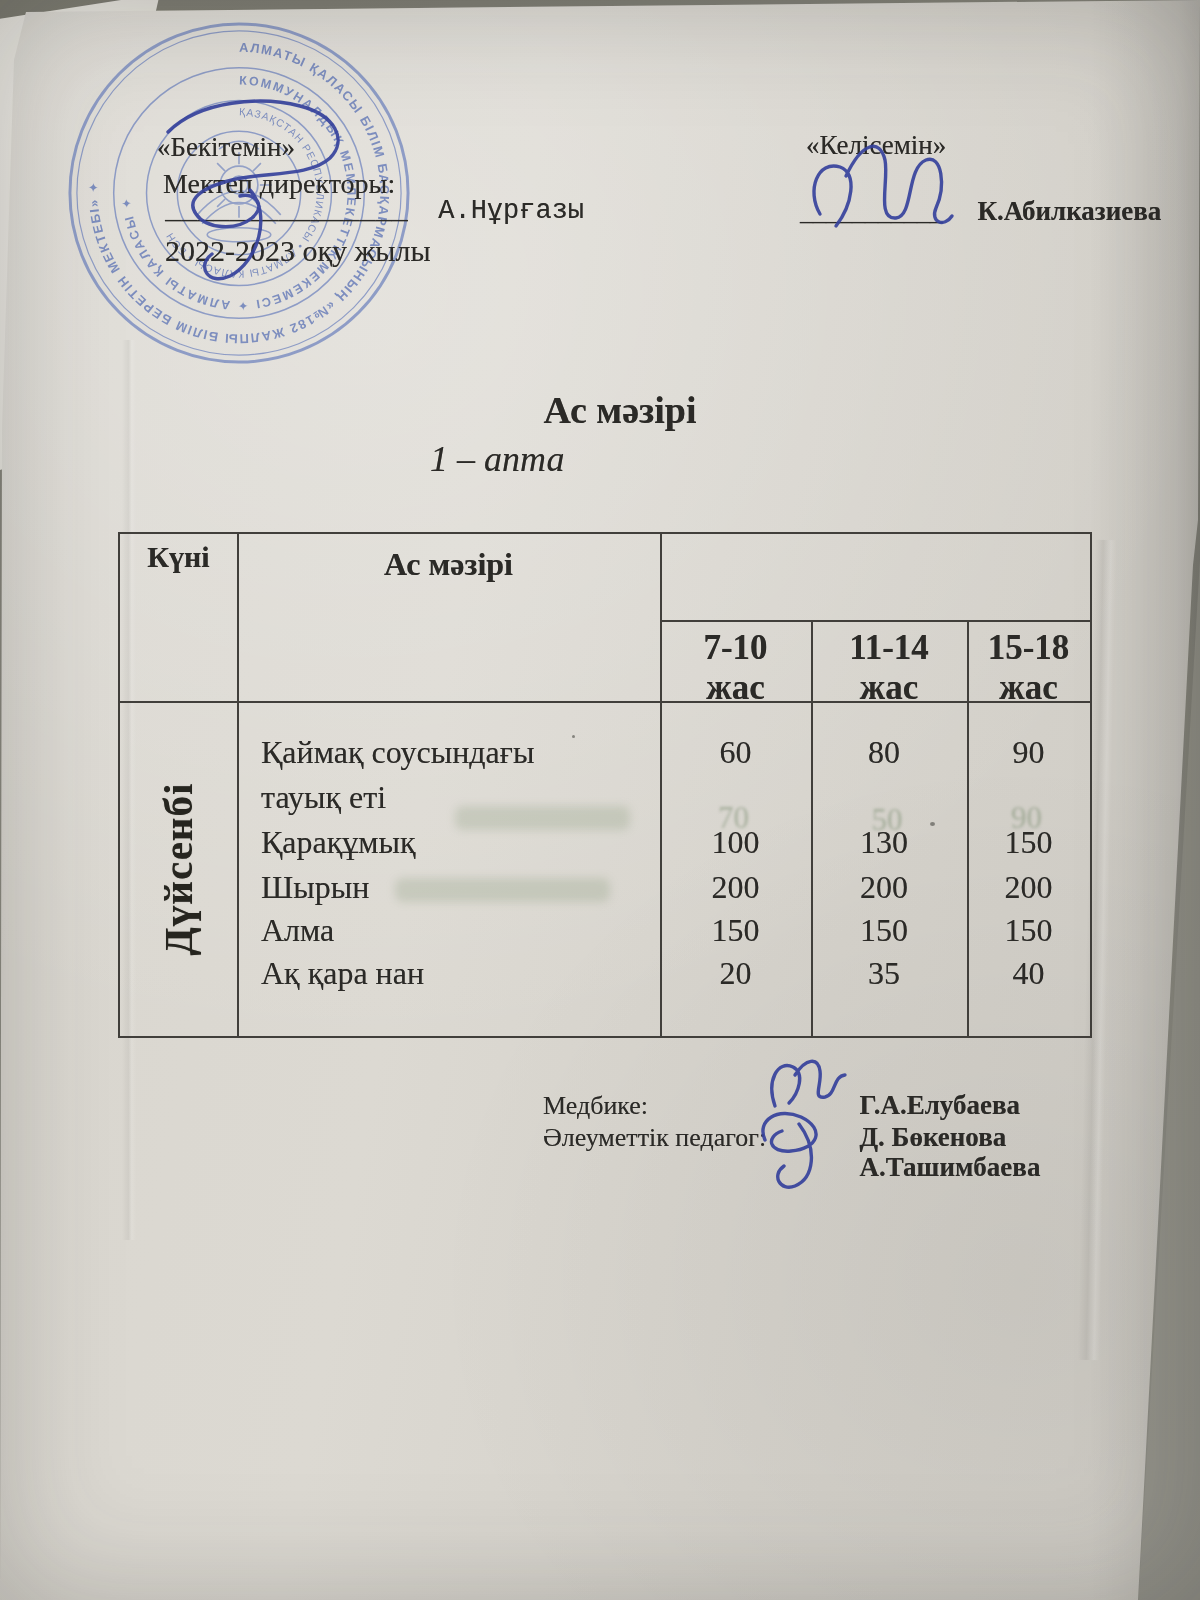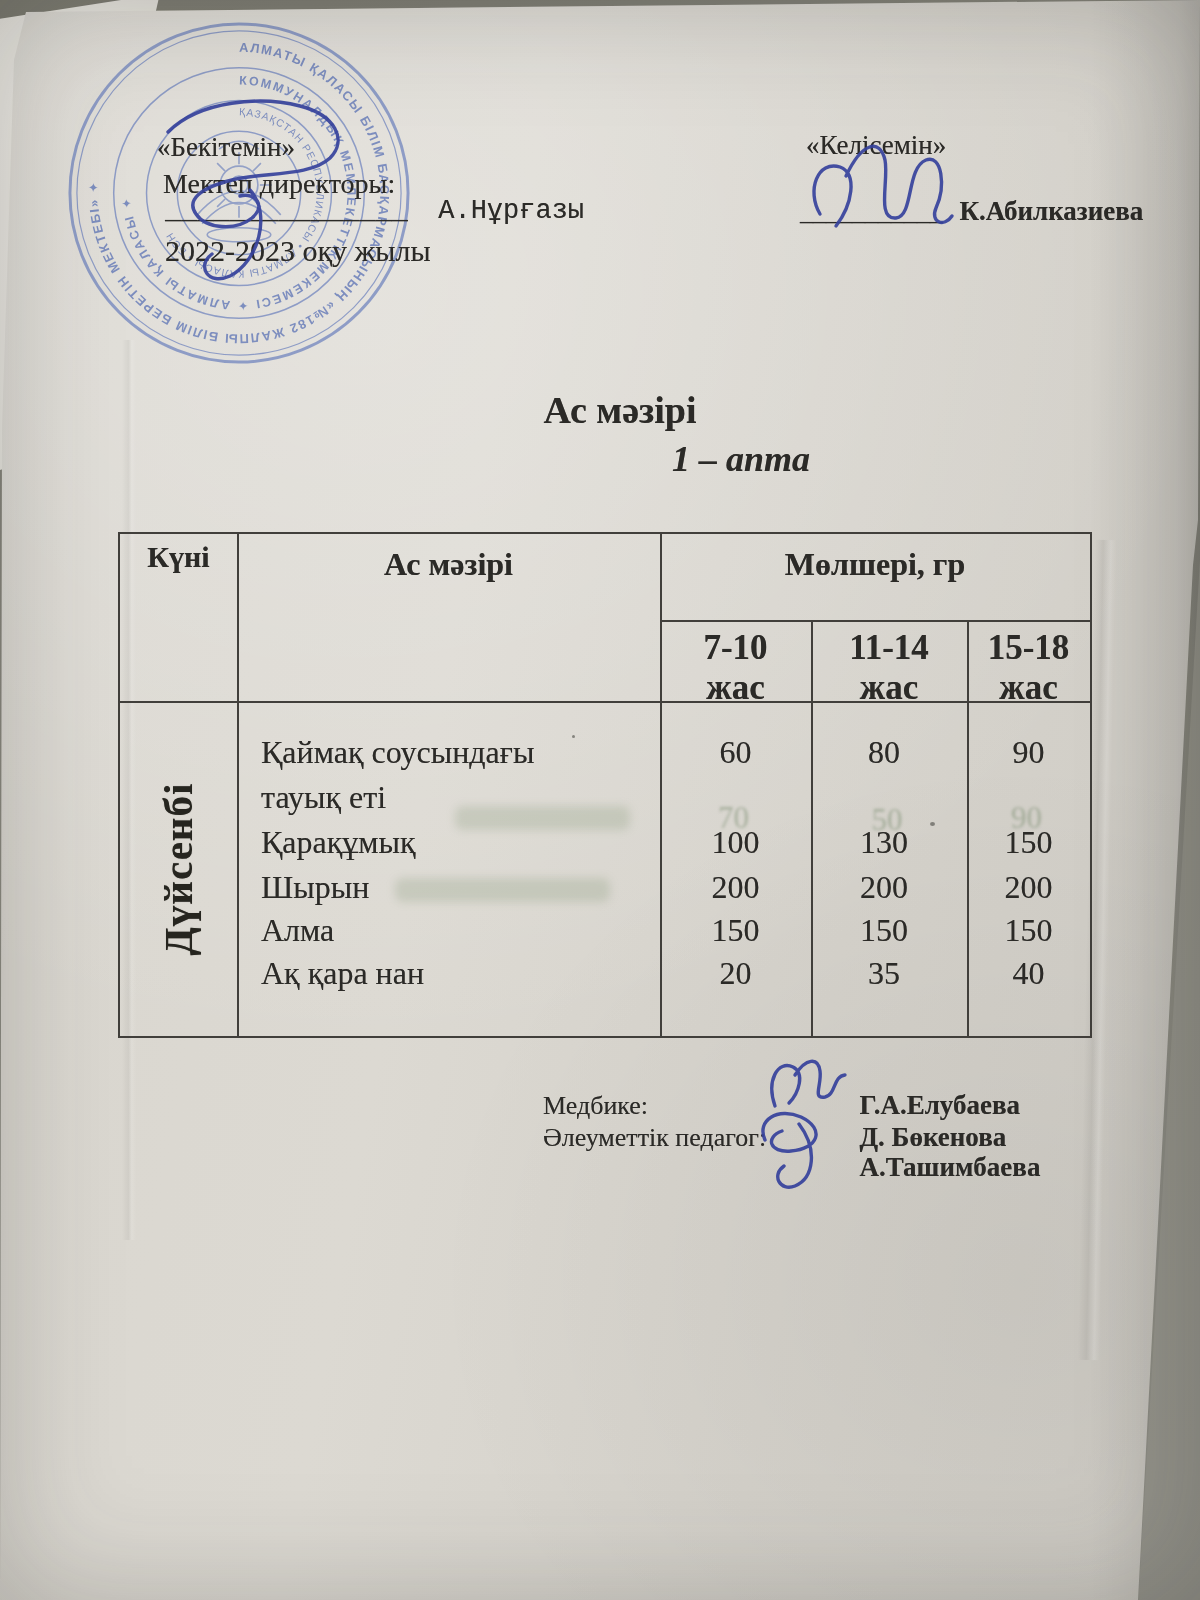--- a/index.html
+++ b/index.html
@@ -46,25 +46,25 @@
 
   
   .quote-left{left:157px;top:132px;font-size:27px;}
   .role{left:163px;top:168px;font-size:28px;}
   .sign-line-left{left:165px;top:196px;font-size:27px;white-space:nowrap;font-family:Liberation Mono, monospace;}
   .sign-line-left .u{letter-spacing:0;}
   .sign-line-left .nm{margin-left:14px;}
   .year{left:165px;top:234px;font-size:30px;}
   .quote-right{left:806px;top:130px;font-size:27px;}
   .sign-line-right{left:800px;top:196px;font-size:26px;white-space:nowrap;}
-  .sign-line-right .nm{margin-left:10px;font-weight:bold;font-size:27px;}
+  .sign-line-right .nm{margin-left:28px;font-weight:bold;font-size:27px;}
 
   
   .title{left:430px;top:388px;width:380px;text-align:center;font-size:38px;font-weight:bold;}
-  .subtitle{left:430px;top:438px;width:380px;text-align:right;font-size:36px;font-weight:bold;font-style:italic;}
+  .subtitle{left:430px;top:438px;width:380px;text-align:left;font-size:36px;font-weight:normal;font-style:italic;}
 
   
   .menu-table{
     position:absolute;left:118px;top:532px;width:970px;height:502px;
     border:2px solid #413f3b;
   }
   .gl{position:absolute;background:#413f3b;}
   .v1{left:117px;top:0;width:2px;height:100%;}
   .v2{left:540px;top:0;width:2px;height:100%;}
   .v3{left:691px;top:86px;width:2px;height:416px;}
@@ -186,21 +186,20 @@
   <div class="menu-table">
     <div class="gl v1"></div>
     <div class="gl v2"></div>
     <div class="gl v3"></div>
     <div class="gl v4"></div>
     <div class="gl h1"></div>
     <div class="gl h2"></div>
 
     <div class="th th-day">Күні</div>
     <div class="th th-menu">Ас мәзірі</div>
-    <div class="th th-amount">Мөлшері, гр</div>
 
     <div class="th th-age th-age-1">
       <span>7-10</span><br>
       <span>жас</span>
     </div>
     <div class="th th-age th-age-2">
       <span>11-14</span><br>
       <span>жас</span>
     </div>
     <div class="th th-age th-age-3">

